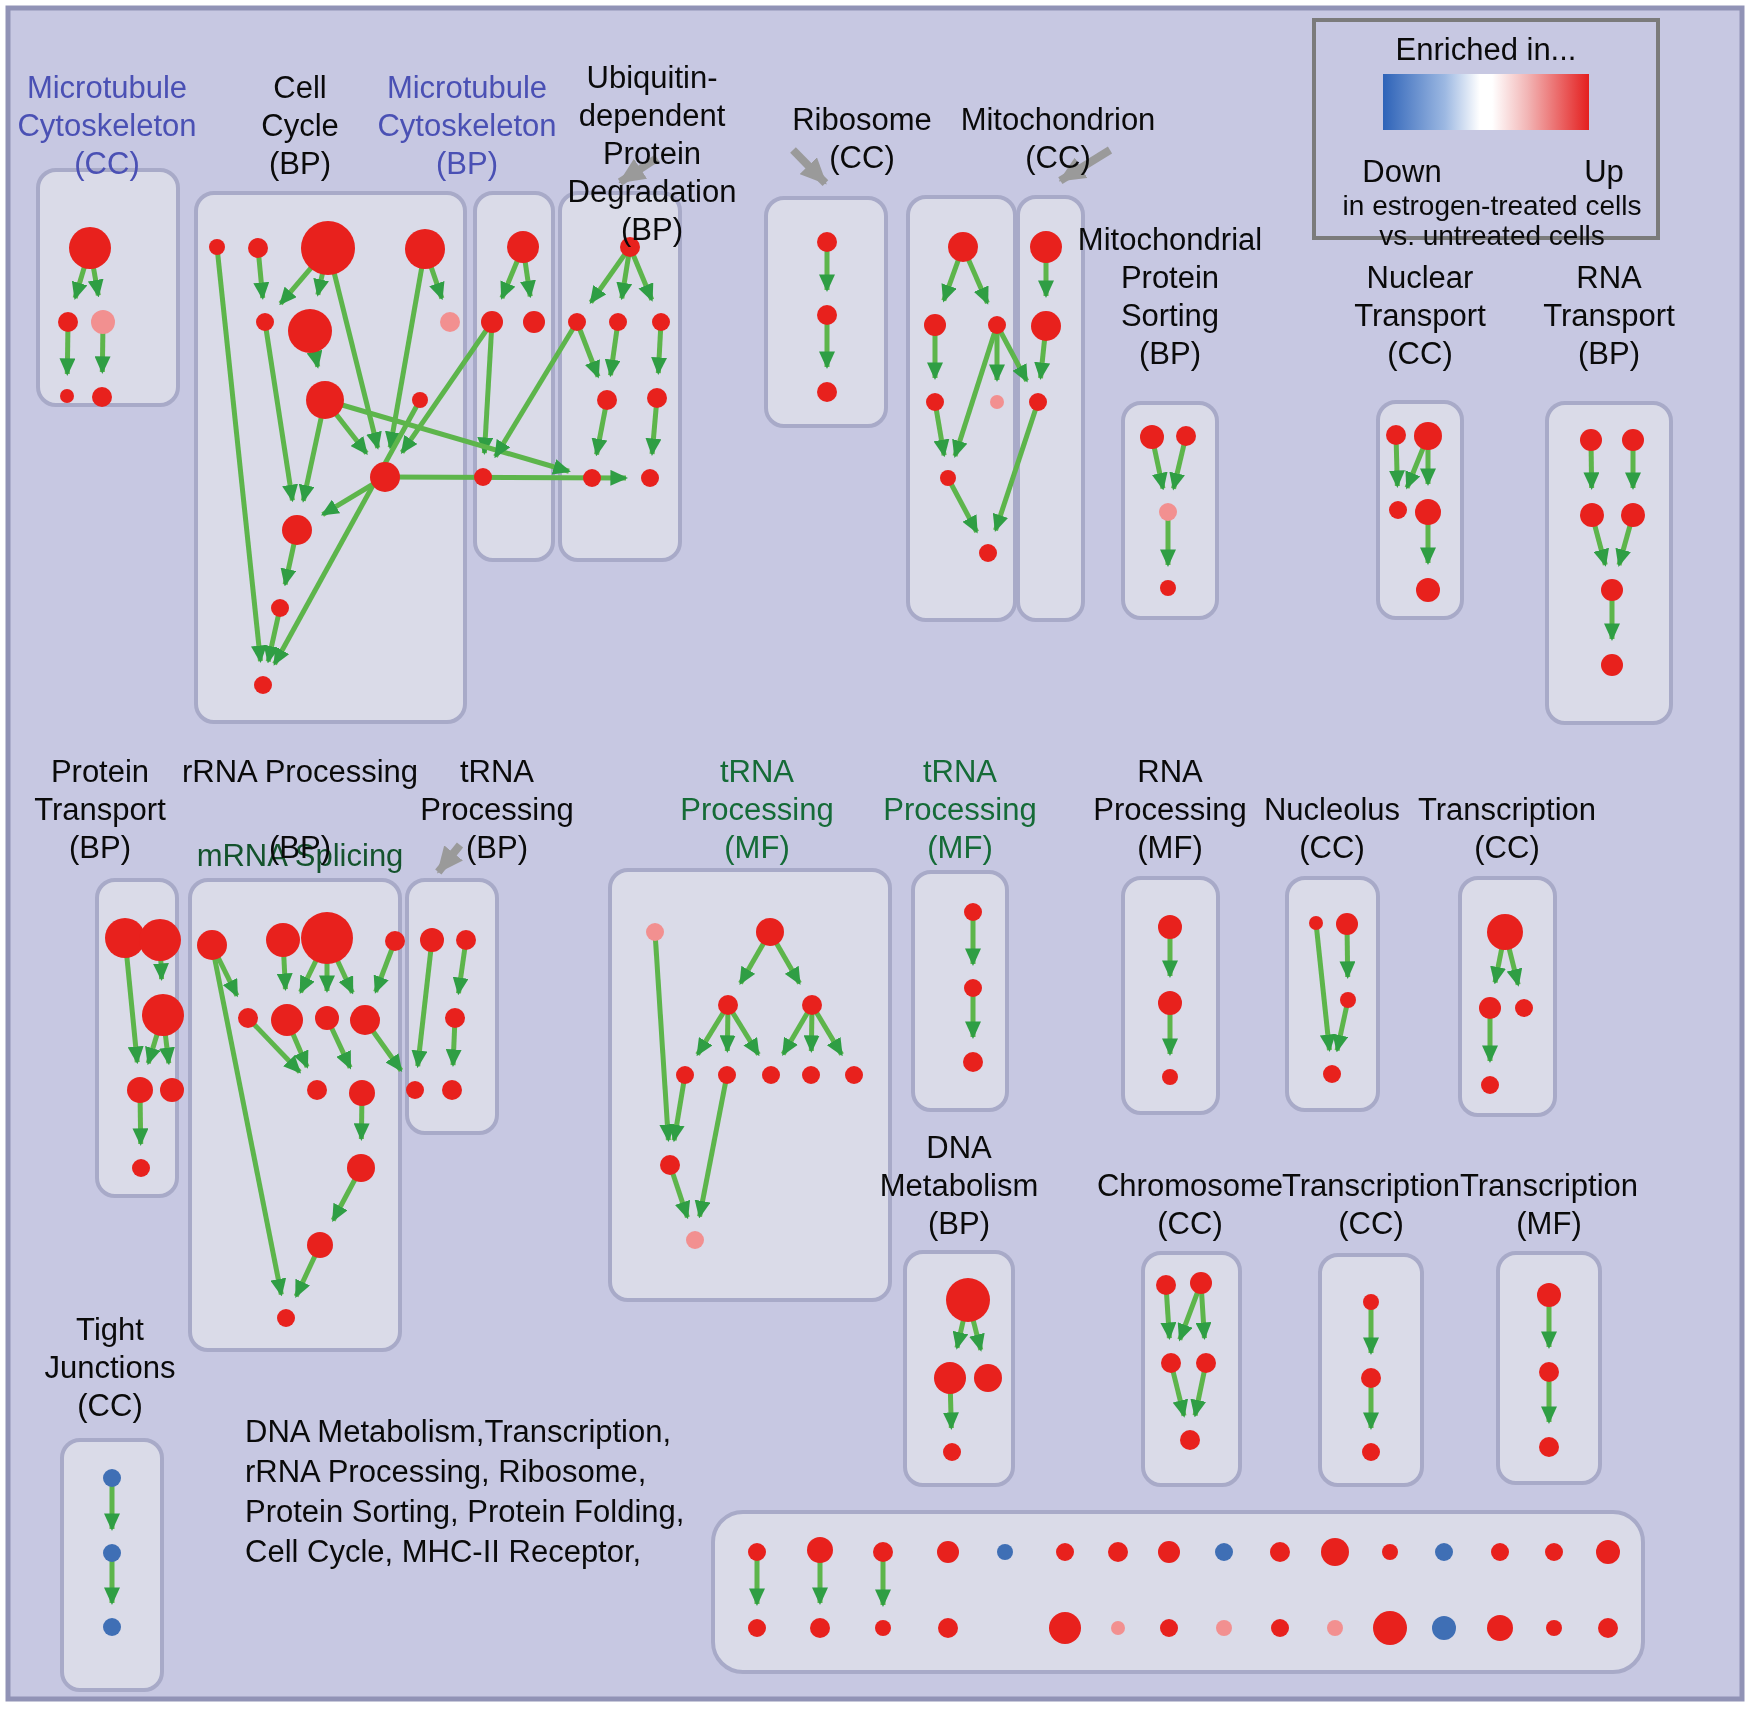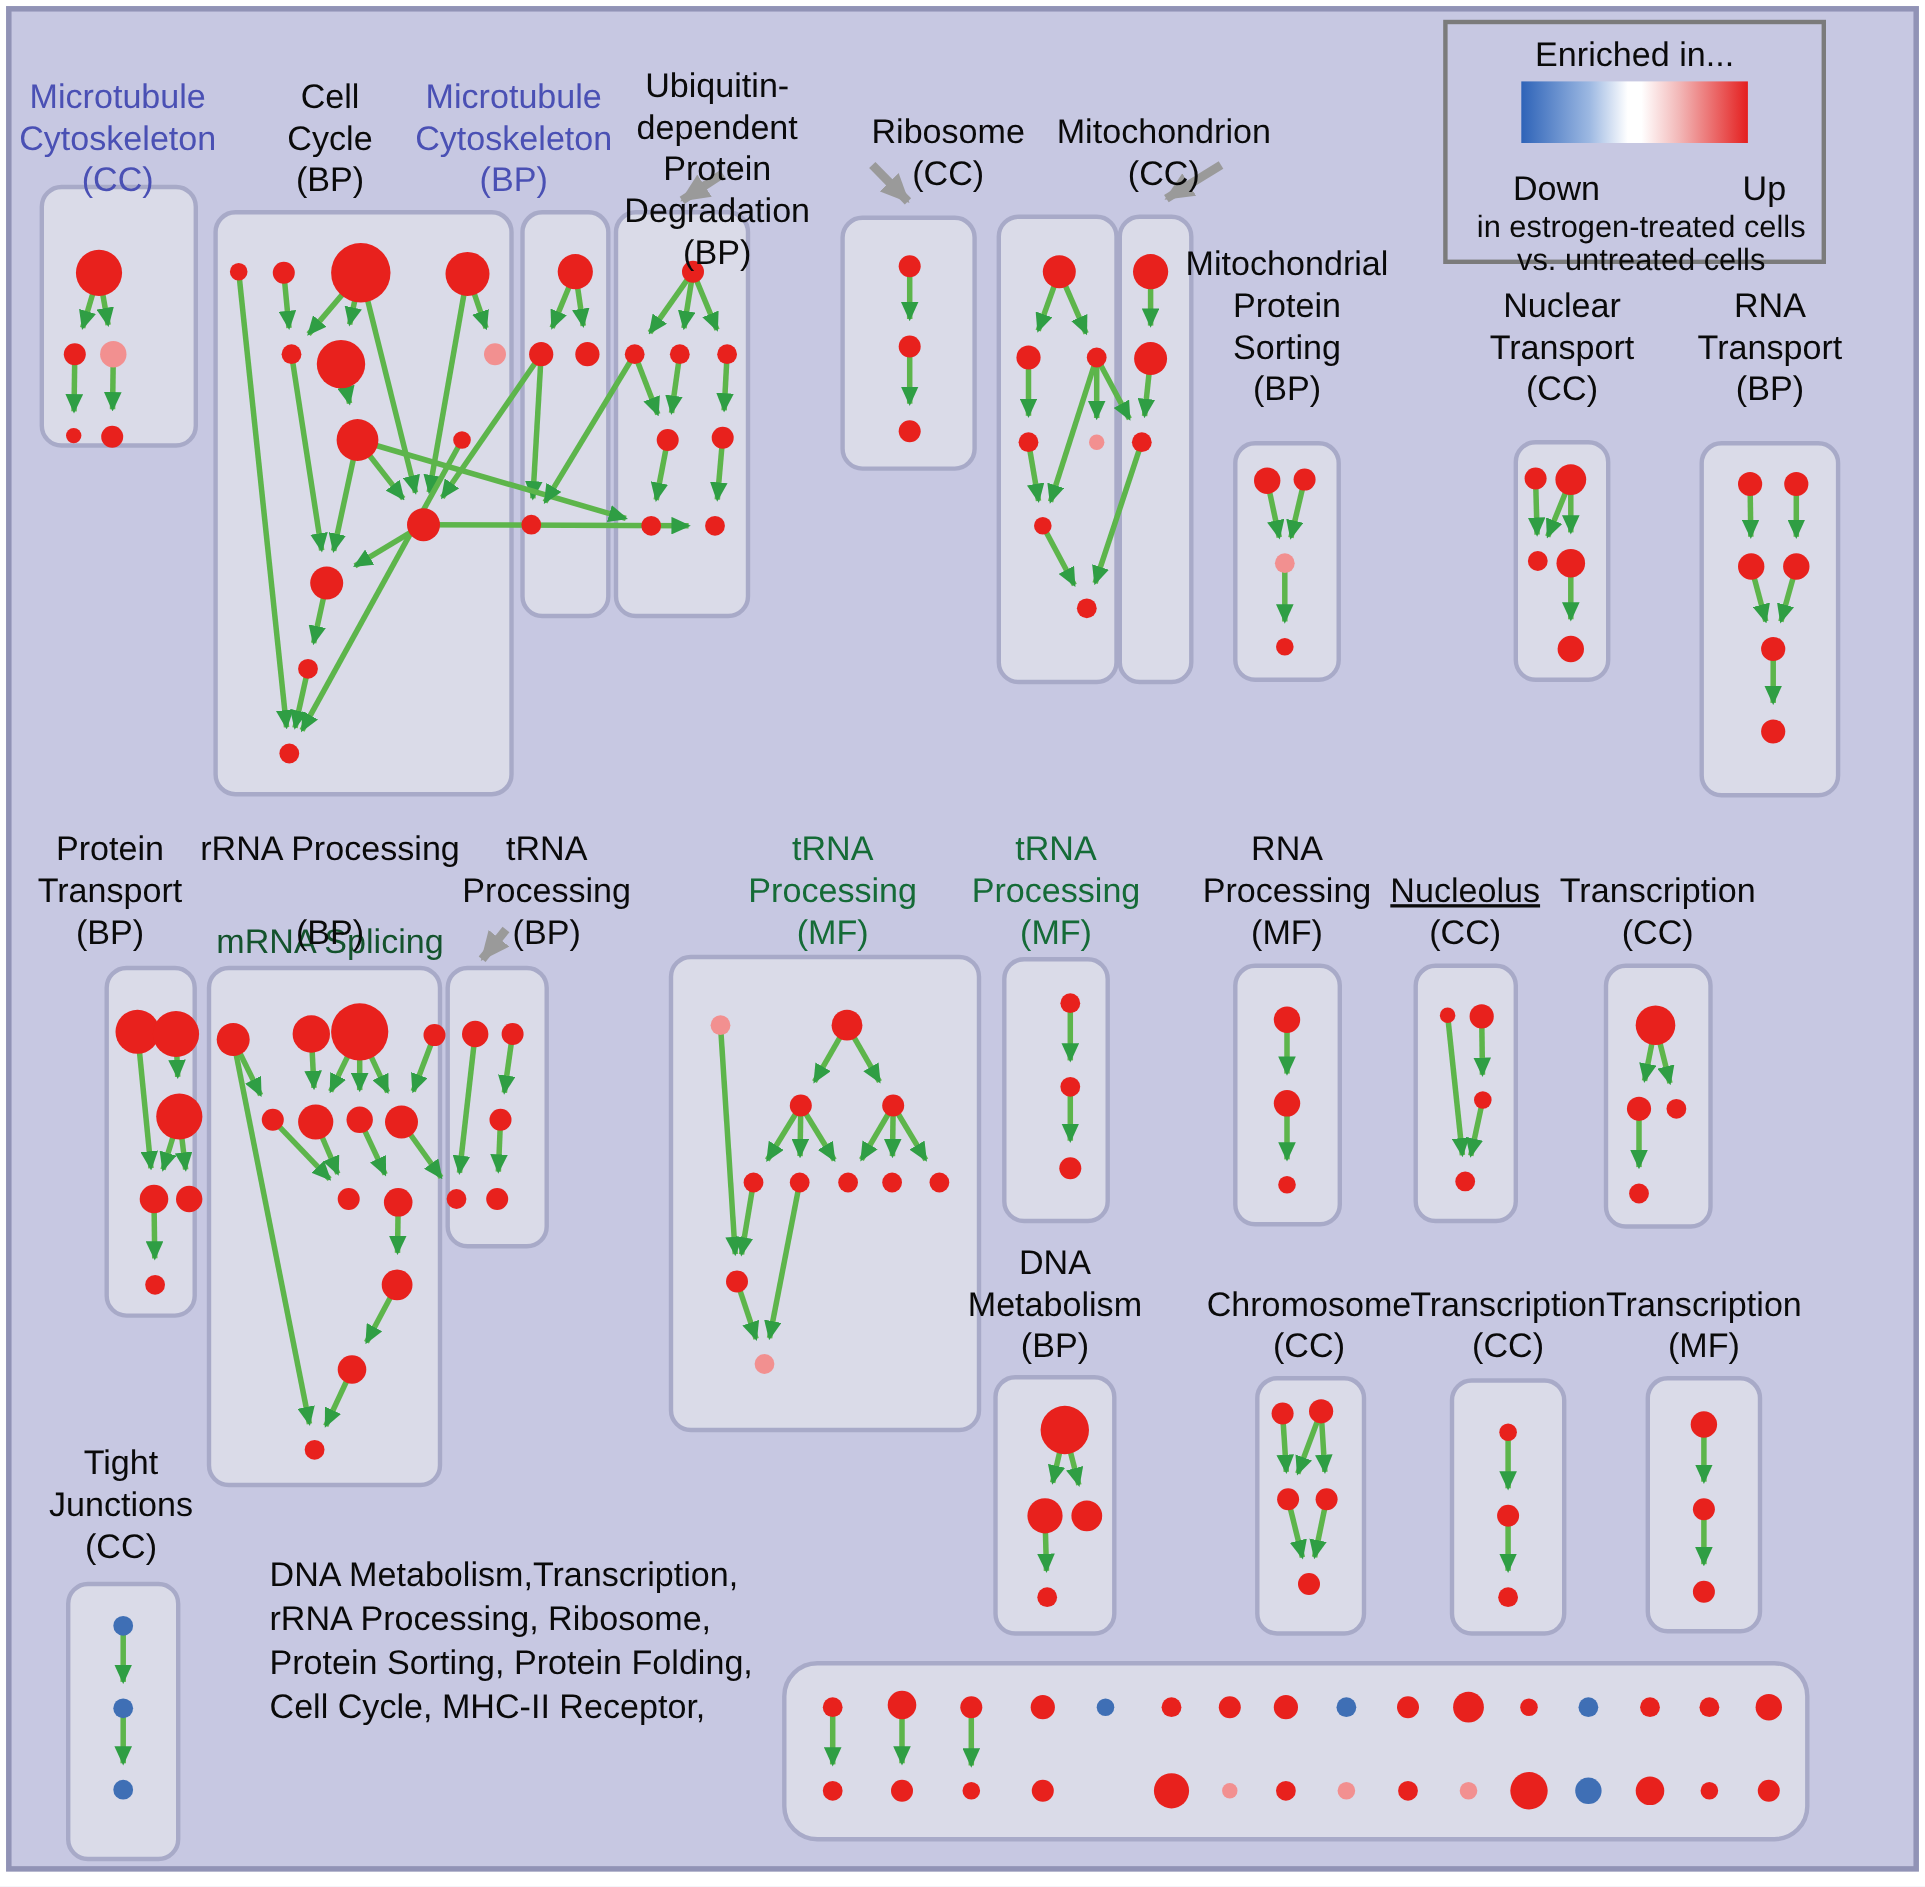--- a/index.html
+++ b/index.html
@@ -5,21 +5,21 @@
   html,body{margin:0;padding:0;background:#ffffff;}
   body{font-family:"Liberation Sans", sans-serif;}
   #stage{position:relative;width:1750px;height:1715px;background:#ffffff;overflow:hidden;}
   #net{position:absolute;left:0;top:0;}
   #labels{position:absolute;left:0;top:0;width:1750px;height:1715px;pointer-events:none;}
   .glabel{position:absolute;transform:translateX(-50%);font-size:31px;line-height:38px;white-space:nowrap;}
   .legend{position:absolute;left:1312px;top:18px;width:348px;height:222px;border:4px solid #7b7b7b;box-sizing:border-box;}
   .legend-title{text-align:center;font-size:31px;margin-top:10px;color:#0a0a0a;}
   .legend-bar{width:206px;height:56px;margin:6px auto 0 auto;}
   .legend-down,.legend-up{position:absolute;top:132px;font-size:31px;color:#0a0a0a;transform:translateX(-50%);}
-  .legend-down{left:86px;margin-left:13px;}
+  .legend-down{left:86px;}
   .legend-up{left:288px;}
   .legend-sub1,.legend-sub2{position:absolute;left:6px;width:100%;text-align:center;font-size:28px;color:#0a0a0a;}
   .legend-sub1{top:168px;}
   .legend-sub2{top:198px;}
   .misc-text{position:absolute;left:245px;top:1412px;font-size:31px;line-height:40px;color:#0a0a0a;white-space:nowrap;}
 </style>
 </head>
 <body>
 
 <div id="stage">
@@ -378,21 +378,21 @@
       <div class="glabel" style="left: 497px; top: 829px; color: rgb(10, 10, 10);">(BP)</div>
       <div class="glabel" style="left: 757px; top: 753px; color: rgb(21, 107, 55);">tRNA</div>
       <div class="glabel" style="left: 757px; top: 791px; color: rgb(21, 107, 55);">Processing</div>
       <div class="glabel" style="left: 757px; top: 829px; color: rgb(21, 107, 55);">(MF)</div>
       <div class="glabel" style="left: 960px; top: 753px; color: rgb(21, 107, 55);">tRNA</div>
       <div class="glabel" style="left: 960px; top: 791px; color: rgb(21, 107, 55);">Processing</div>
       <div class="glabel" style="left: 960px; top: 829px; color: rgb(21, 107, 55);">(MF)</div>
       <div class="glabel" style="left: 1170px; top: 753px; color: rgb(10, 10, 10);">RNA</div>
       <div class="glabel" style="left: 1170px; top: 791px; color: rgb(10, 10, 10);">Processing</div>
       <div class="glabel" style="left: 1170px; top: 829px; color: rgb(10, 10, 10);">(MF)</div>
-      <div class="glabel" style="left: 1332px; top: 791px; color: rgb(10, 10, 10); text-decoration: underline;">Nucleolus</div>
+      <div class="glabel" style="left: 1332px; top: 791px; color: rgb(10, 10, 10);">Nucleolus</div>
       <div class="glabel" style="left: 1332px; top: 829px; color: rgb(10, 10, 10);">(CC)</div>
       <div class="glabel" style="left: 1507px; top: 791px; color: rgb(10, 10, 10);">Transcription</div>
       <div class="glabel" style="left: 1507px; top: 829px; color: rgb(10, 10, 10);">(CC)</div>
       <div class="glabel" style="left: 959px; top: 1129px; color: rgb(10, 10, 10);">DNA</div>
       <div class="glabel" style="left: 959px; top: 1167px; color: rgb(10, 10, 10);">Metabolism</div>
       <div class="glabel" style="left: 959px; top: 1205px; color: rgb(10, 10, 10);">(BP)</div>
       <div class="glabel" style="left: 1190px; top: 1167px; color: rgb(10, 10, 10);">Chromosome</div>
       <div class="glabel" style="left: 1190px; top: 1205px; color: rgb(10, 10, 10);">(CC)</div>
       <div class="glabel" style="left: 1371px; top: 1167px; color: rgb(10, 10, 10);">Transcription</div>
       <div class="glabel" style="left: 1371px; top: 1205px; color: rgb(10, 10, 10);">(CC)</div>

